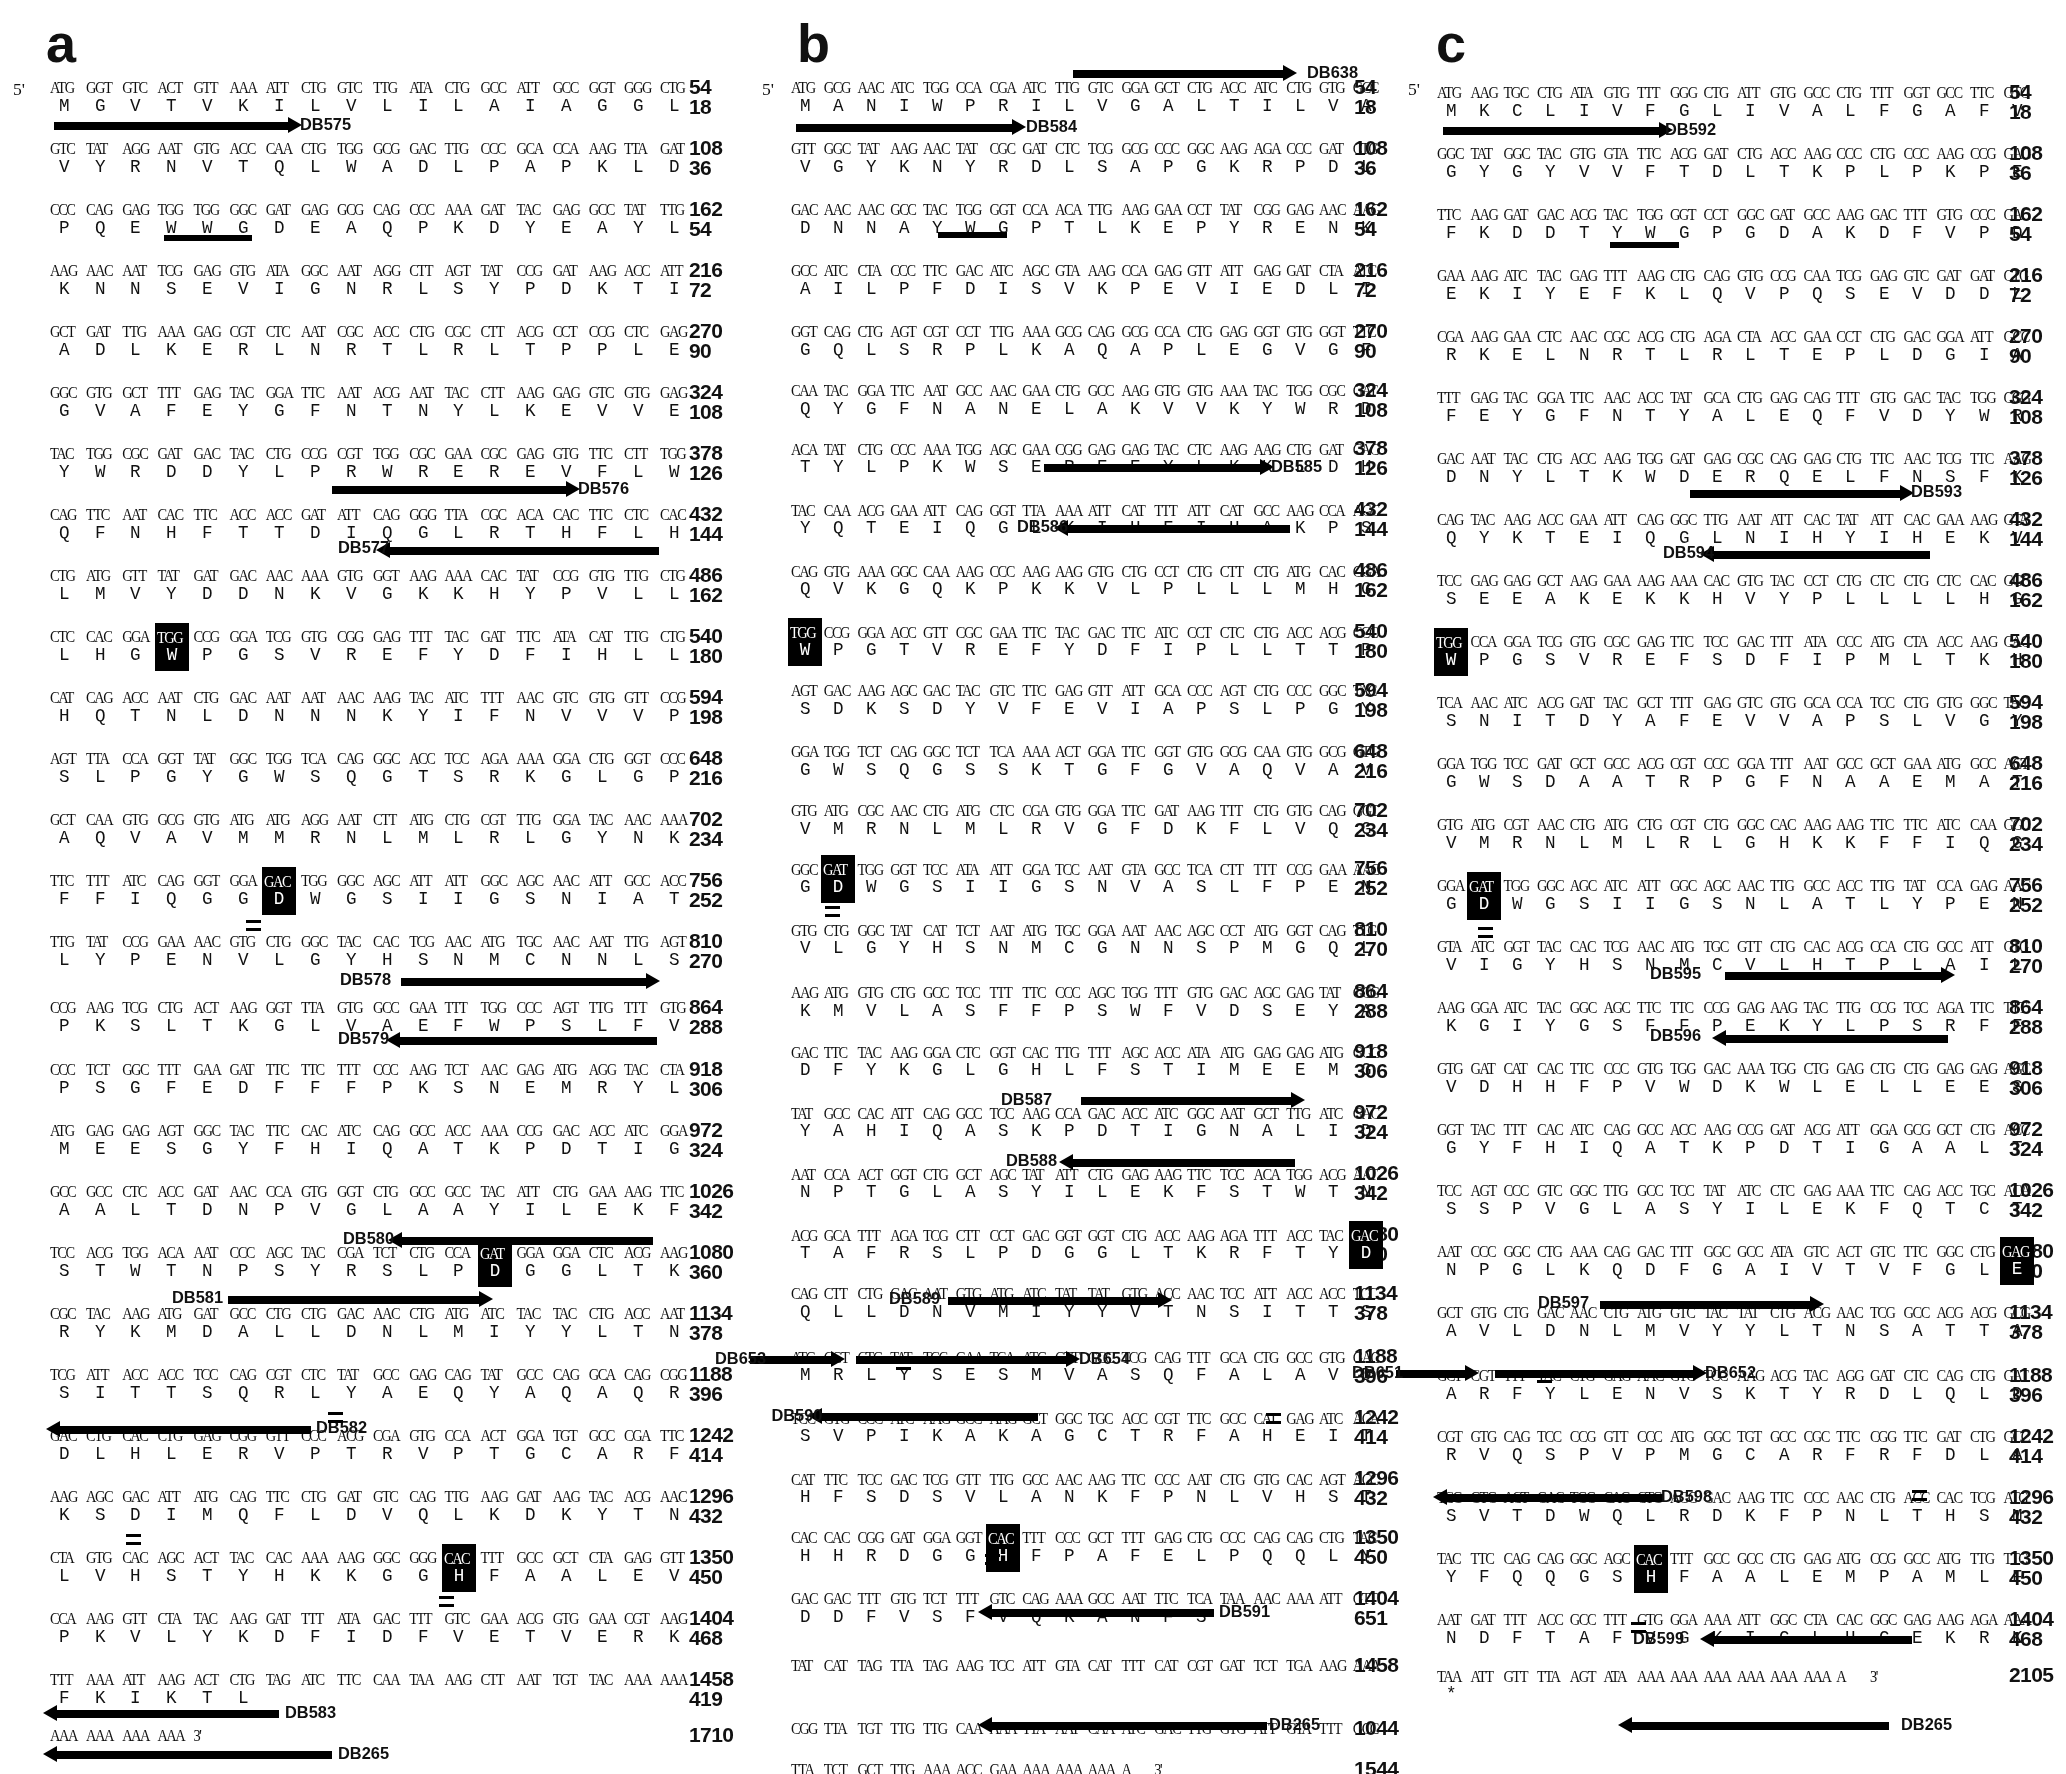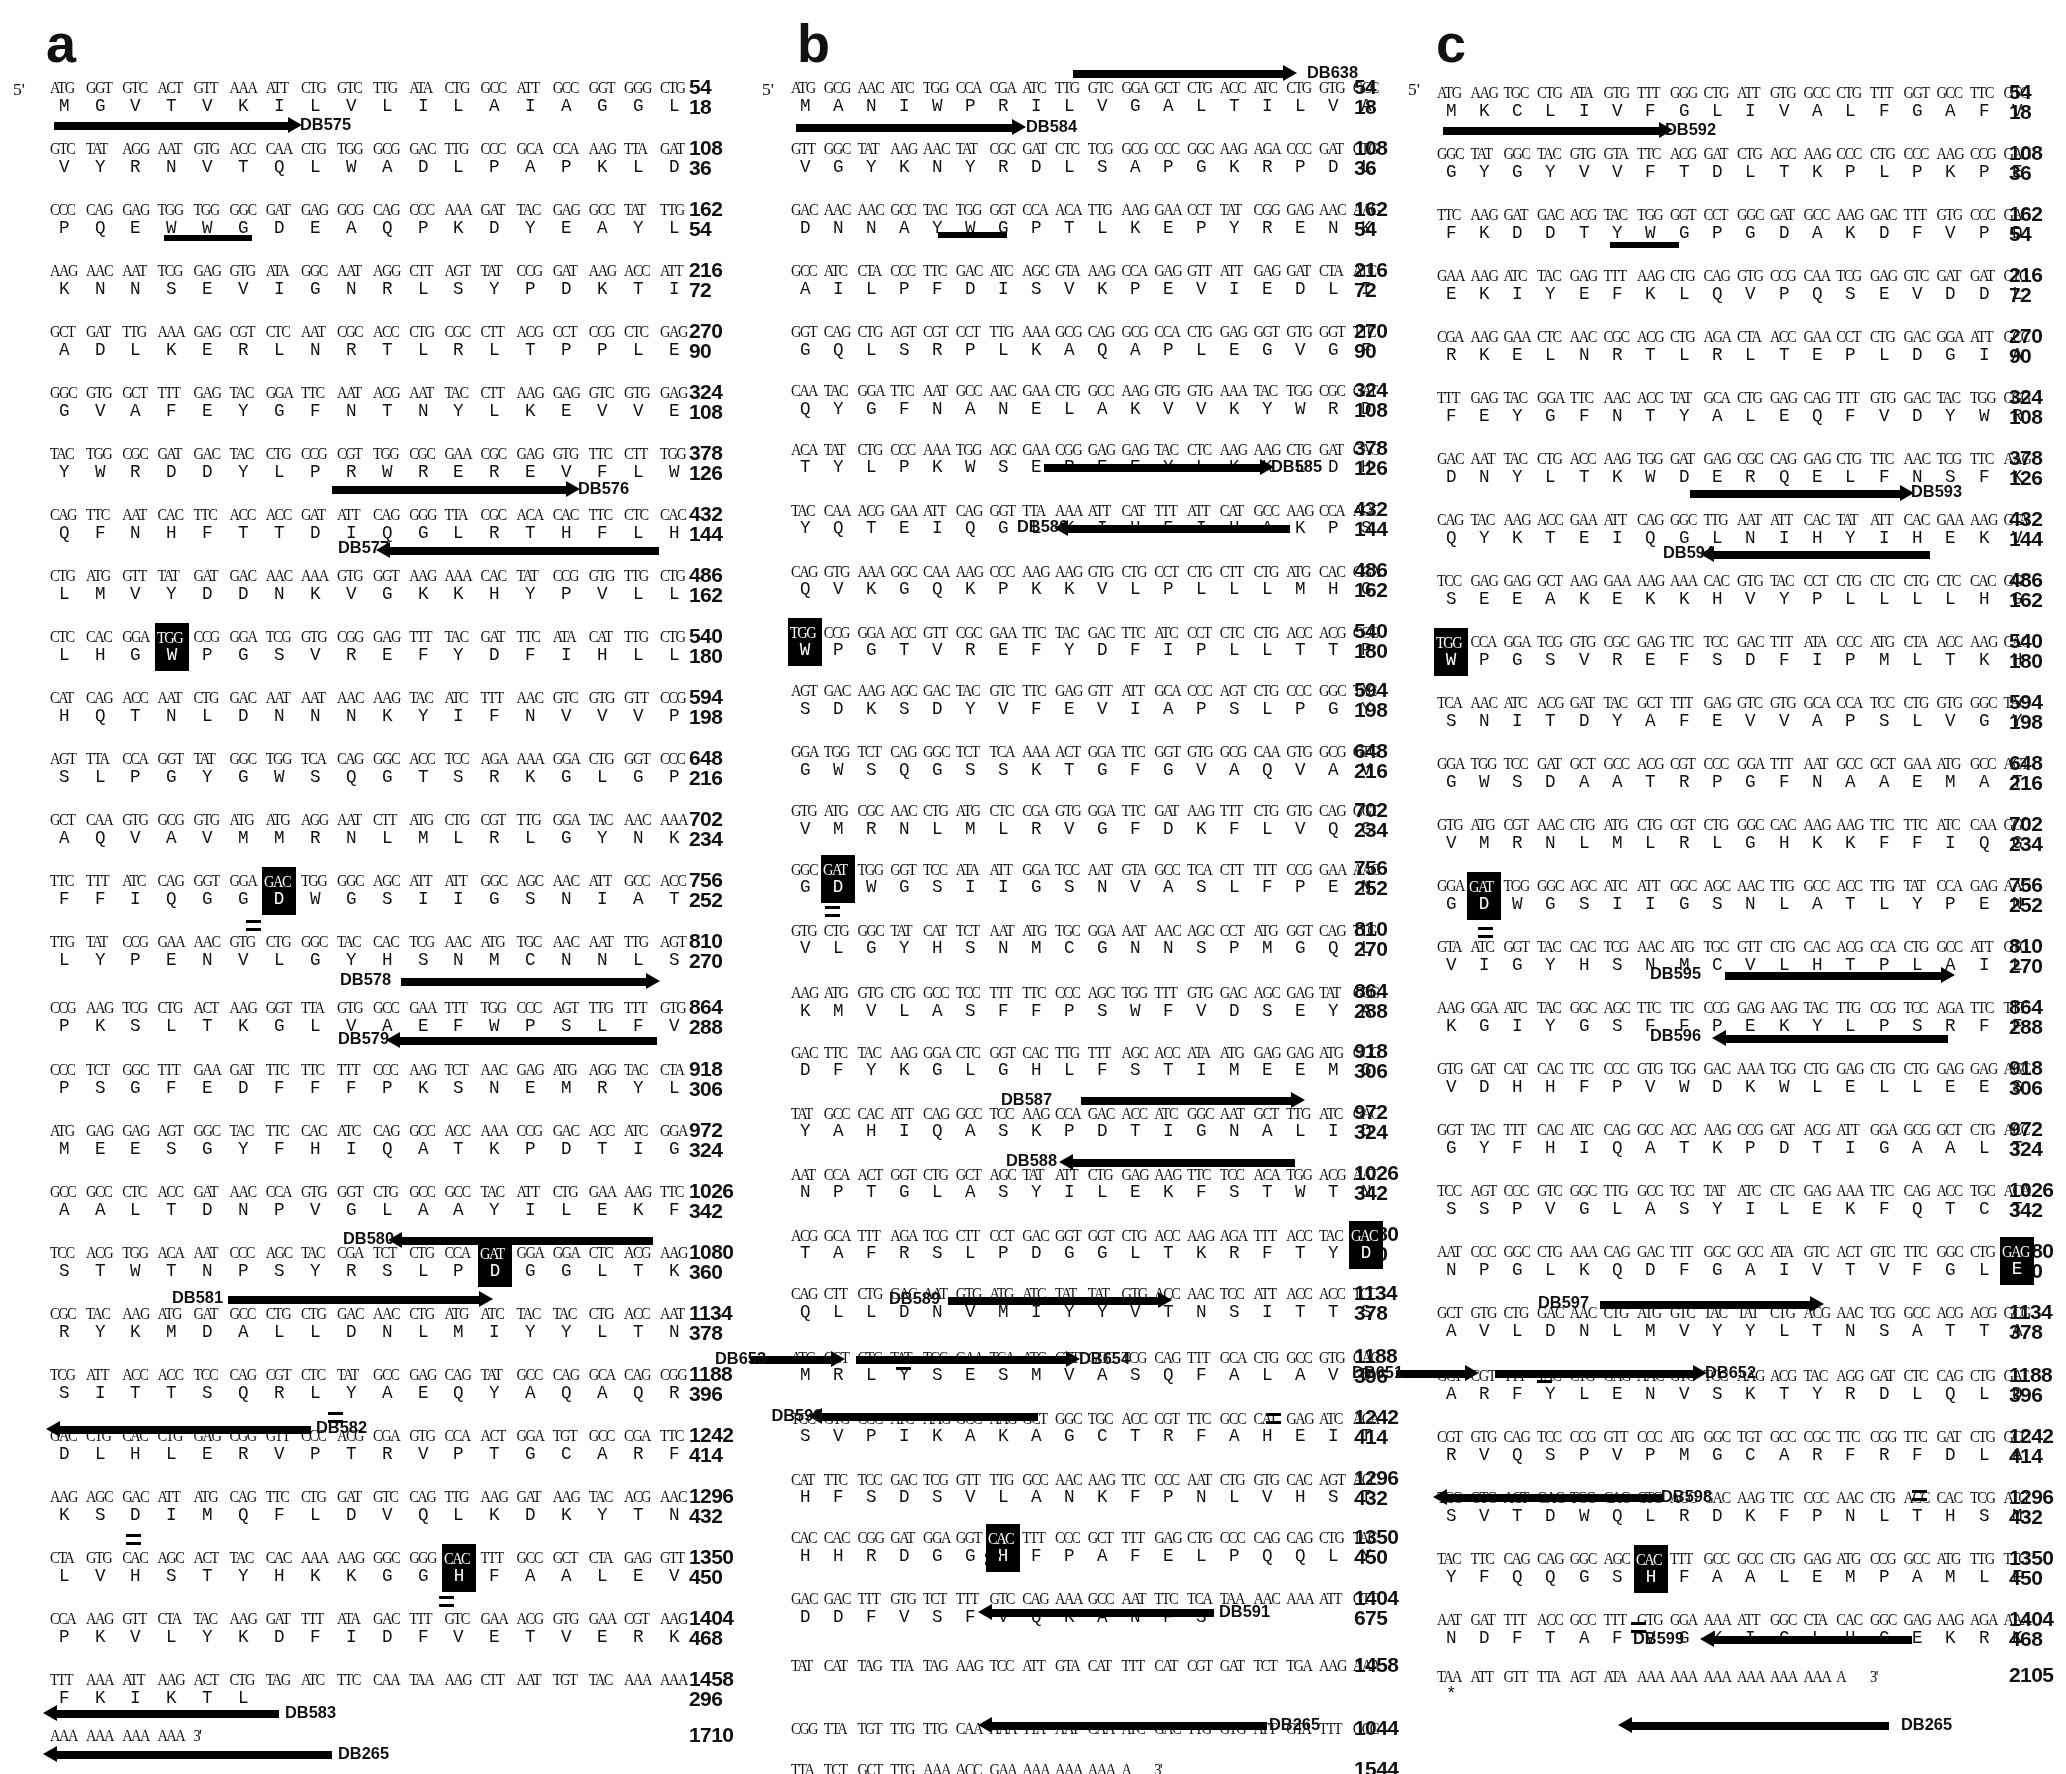--- a/index.html
+++ b/index.html
@@ -1088,21 +1088,21 @@
         <span class="codon" style="position: absolute; left: 700px;">AAA</span>
         <span class="codon" style="position: absolute; left: 744px;">AAA</span>
       </div>
       <div class="aa" style="left: 59px; top: 1688px;">F</div>
       <div class="aa" style="left: 95px; top: 1688px;">K</div>
       <div class="aa" style="left: 130px; top: 1688px;">I</div>
       <div class="aa" style="left: 166px; top: 1688px;">K</div>
       <div class="aa" style="left: 202px; top: 1688px;">T</div>
       <div class="aa" style="left: 238px; top: 1688px;">L</div>
       <div class="num" style="left: 689px; top: 1667px;">1458</div>
-      <div class="num" style="left: 689px; top: 1687px;">296</div>
+      <div class="num" style="left: 689px; top: 1687px;">419</div>
       <div class="nt" style="left: 50px; top: 1725px;">
         <span class="codon" style="position: absolute; left: 0px;">AAA</span>
         <span class="codon" style="position: absolute; left: 44px;">AAA</span>
         <span class="codon" style="position: absolute; left: 88px;">AAA</span>
         <span class="codon" style="position: absolute; left: 131px;">AAA</span>
         <span class="codon" style="position: absolute; left: 175px;">3'</span>
       </div>
       <div class="num" style="left: 689px; top: 1723px;">1710</div>
       <div class="hl" style="left: 155px; top: 623px; width: 34px; height: 48px;">
         <div class="hl-nt" style="left: 2.3px; top: 3.5px;">TGG</div>
@@ -2179,21 +2179,21 @@
       <div class="aa" style="left: 170px; top: 1607px;">S</div>
       <div class="aa" style="left: 203px; top: 1607px;">F</div>
       <div class="aa" style="left: 236px; top: 1607px;">V</div>
       <div class="aa" style="left: 269px; top: 1607px;">Q</div>
       <div class="aa" style="left: 302px; top: 1607px;">K</div>
       <div class="aa" style="left: 335px; top: 1607px;">A</div>
       <div class="aa" style="left: 368px; top: 1607px;">N</div>
       <div class="aa" style="left: 401px; top: 1607px;">F</div>
       <div class="aa" style="left: 434px; top: 1607px;">S</div>
       <div class="num" style="left: 592px; top: 1586px;">1404</div>
-      <div class="num" style="left: 592px; top: 1606px;">675</div>
+      <div class="num" style="left: 592px; top: 1606px;">651</div>
       <div class="nt" style="left: 29px; top: 1655px;">
         <span class="codon" style="position: absolute; left: 0px;">TAT</span>
         <span class="codon" style="position: absolute; left: 40px;">CAT</span>
         <span class="codon" style="position: absolute; left: 81px;">TAG</span>
         <span class="codon" style="position: absolute; left: 121px;">TTA</span>
         <span class="codon" style="position: absolute; left: 161px;">TAG</span>
         <span class="codon" style="position: absolute; left: 201px;">AAG</span>
         <span class="codon" style="position: absolute; left: 242px;">TCC</span>
         <span class="codon" style="position: absolute; left: 282px;">ATT</span>
         <span class="codon" style="position: absolute; left: 322px;">GTA</span>

